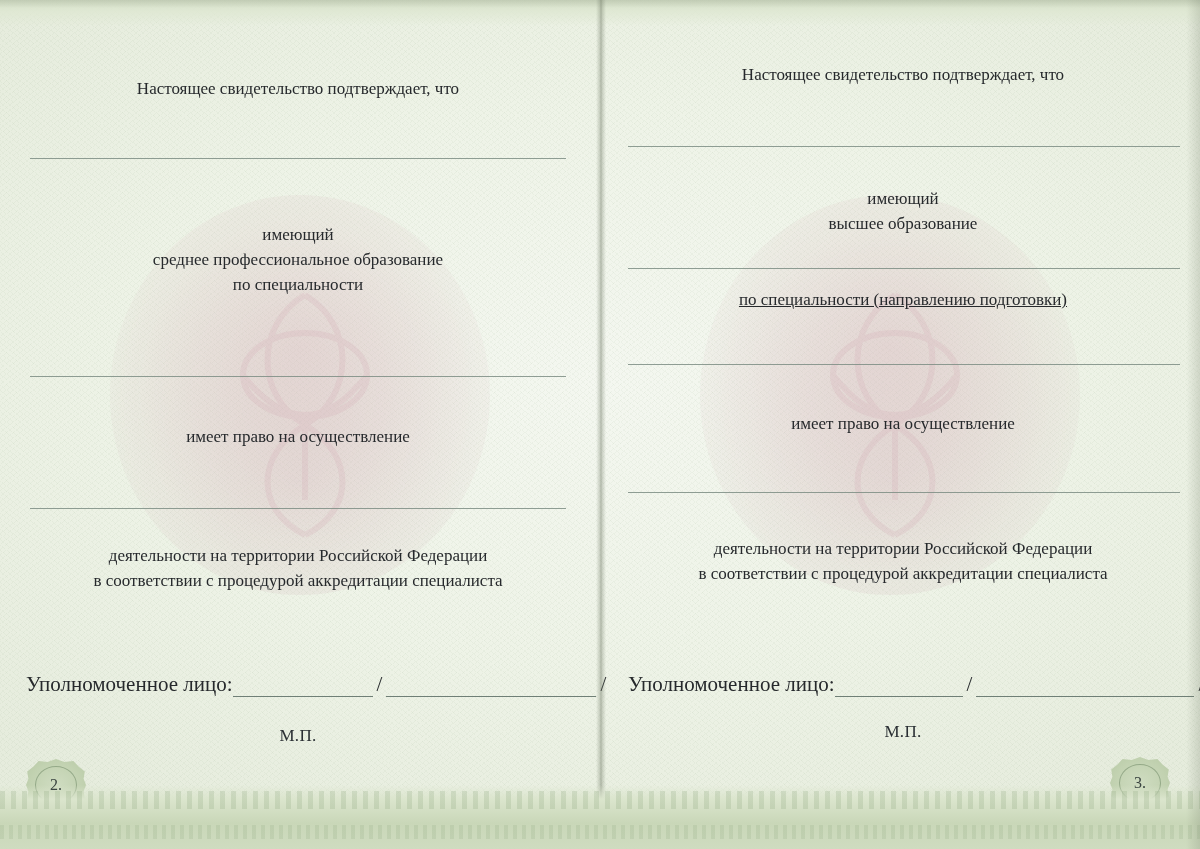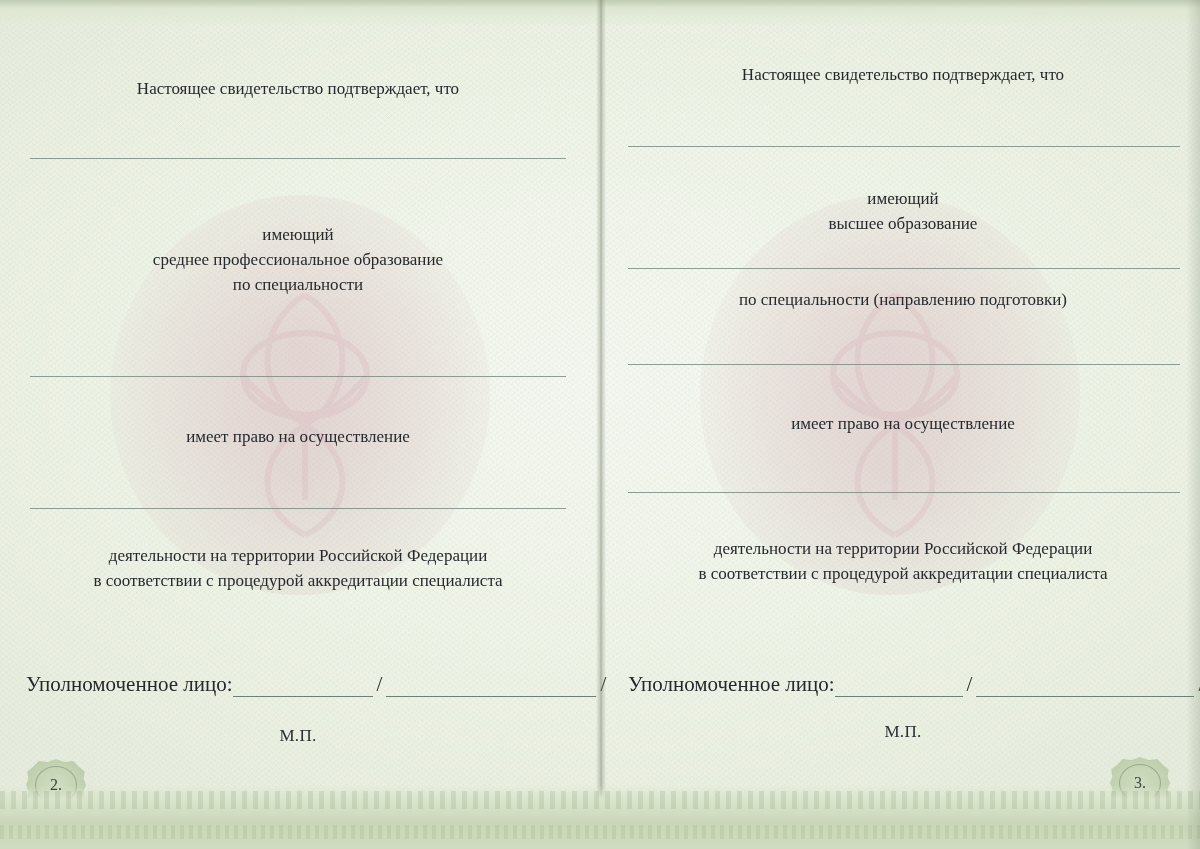--- a/index.html
+++ b/index.html
@@ -267,21 +267,21 @@
 
     <div class="block" style="left:0; width:594px; top:62px;">Настоящее свидетельство подтверждает, что</div>
 
     <div class="rule" style="left:22px; width:552px; top:146px;"></div>
 
     <div class="block" style="left:0; width:594px; top:186px;">имеющий
 высшее образование</div>
 
     <div class="rule" style="left:22px; width:552px; top:268px;"></div>
 
-    <div class="block" style="left:0; width:594px; top:287px;">по специальности (направлению подготовки)</div>
+    <div class="block" style="left:0; width:594px; top:287px;text-decoration:underline;">по специальности (направлению подготовки)</div>
 
     <div class="rule" style="left:22px; width:552px; top:364px;"></div>
 
     <div class="block" style="left:0; width:594px; top:411px;">имеет право на осуществление</div>
 
     <div class="rule" style="left:22px; width:552px; top:492px;"></div>
 
     <div class="block" style="left:0; width:594px; top:536px;">деятельности на территории Российской Федерации
 в соответствии с процедурой аккредитации специалиста</div>
 

